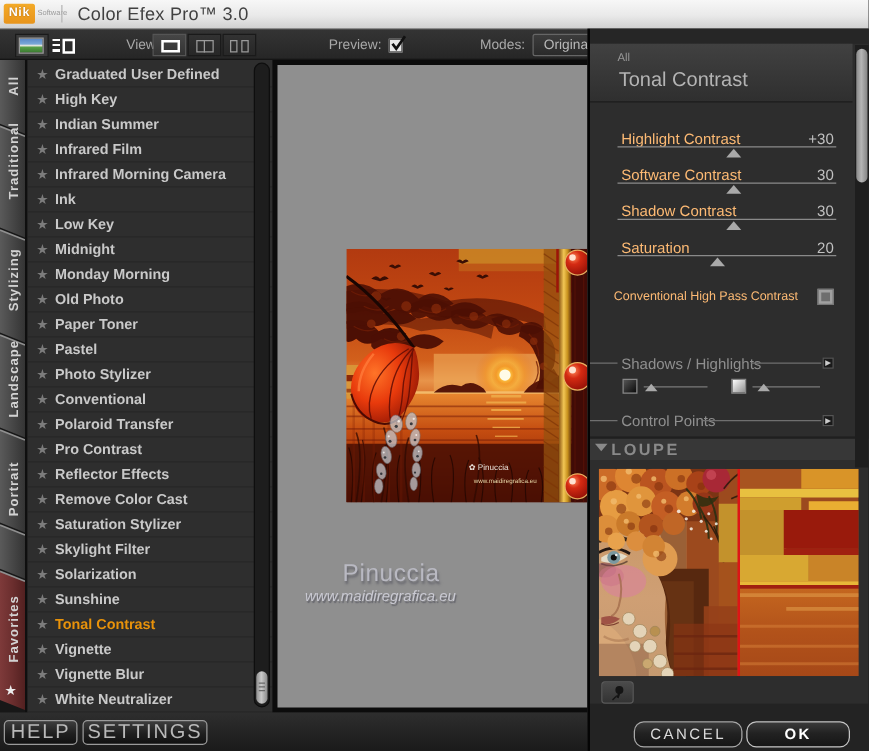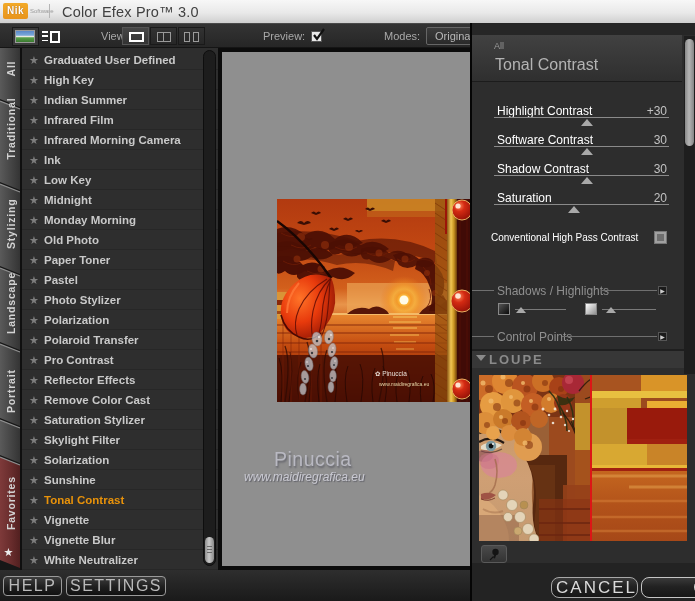--- a/index.html
+++ b/index.html
@@ -54,38 +54,38 @@
     border-radius:4px; background:linear-gradient(#3e3e3e,#1f1f1f 55%,#111);
     color:#b9b9b9; font-size:16px; letter-spacing:1.5px; text-align:center; line-height:18px; }
 
   #rightpanel { left:470px; top:23px; width:225px; height:578px; background:#2d2d2d;
     border-left:2px solid #050505; }
   #rphead { left:472px; top:35px; width:210px; height:47px;
     background:linear-gradient(#414141,#2f2f2f); border-bottom:1px solid #1c1c1c; }
   #rp-all { left:494px; top:41px; font-size:9px; color:#989898; }
   #rp-title { left:495px; top:56px; font-size:16px; color:#b4b4b4; }
 
-  .sl-label { position:absolute; left:497px; font-size:12px; color:#ffffff; }
+  .sl-label { position:absolute; left:497px; font-size:12px; color:#fdba74; }
   .sl-val { position:absolute; font-size:12px; color:#c2c2c2; text-align:right; width:60px; }
   .sl-line { position:absolute; left:494px; width:175px; height:1px; background:#8a8a8a; }
   .tri { position:absolute; width:0; height:0; border-left:6px solid transparent;
     border-right:6px solid transparent; border-bottom:7px solid #a9a9a9; }
 
   .seclabel { position:absolute; font-size:12px; color:#8f8f8f; }
   .secline { position:absolute; height:1px; background:#6f6f6f; }
   .arrbtn { position:absolute; width:9px; height:9px; background:#1a1a1a;
     border:1px solid #555; color:#ccc; font-size:6px; line-height:8px; text-align:center; }
 
   #louhead { left:472px; top:349px; width:223px; height:19px; background:#373737;
     border-top:2px solid #1f1f1f; }
   #loupe { left:479px; top:375px; width:208px; height:166px; overflow:hidden; }
 
   .dbtn { position:absolute; top:577px; height:21px; border-radius:8px; z-index:4;
     background:linear-gradient(#3a3a3a,#222 45%,#161616); color:#dadada;
-    font-size:17px; letter-spacing:2px; text-align:right; line-height:19px;margin-left:44px; }
+    font-size:12px; letter-spacing:2px; text-align:center; line-height:19px; }
 
   #rsbtrack { left:684px; top:36px; width:11px; height:338px; background:#1e1e1e; }
   #rsbthumb { left:685px; top:39px; width:9px; height:107px; border-radius:5px;
     background:linear-gradient(90deg,#888,#b5b5b5 45%,#848484); }
 </style>
 </head>
 <body>
 <div id="stage">
   <div id="titlebar" class="abs"></div>
   <div id="niklogo" class="abs">Nik</div>
@@ -207,21 +207,21 @@
 <div class="row" style="top:222px;">
         <span class="star">★</span>
         <span class="txt">Pastel</span>
       </div>
 <div class="row" style="top:242px;">
         <span class="star">★</span>
         <span class="txt">Photo Stylizer</span>
       </div>
 <div class="row" style="top:262px;">
         <span class="star">★</span>
-        <span class="txt">Polarization</span>
+        <span class="txt">Conventional</span>
       </div>
 <div class="row" style="top:282px;">
         <span class="star">★</span>
         <span class="txt">Polaroid Transfer</span>
       </div>
 <div class="row" style="top:302px;">
         <span class="star">★</span>
         <span class="txt">Pro Contrast</span>
       </div>
 <div class="row" style="top:322px;">

